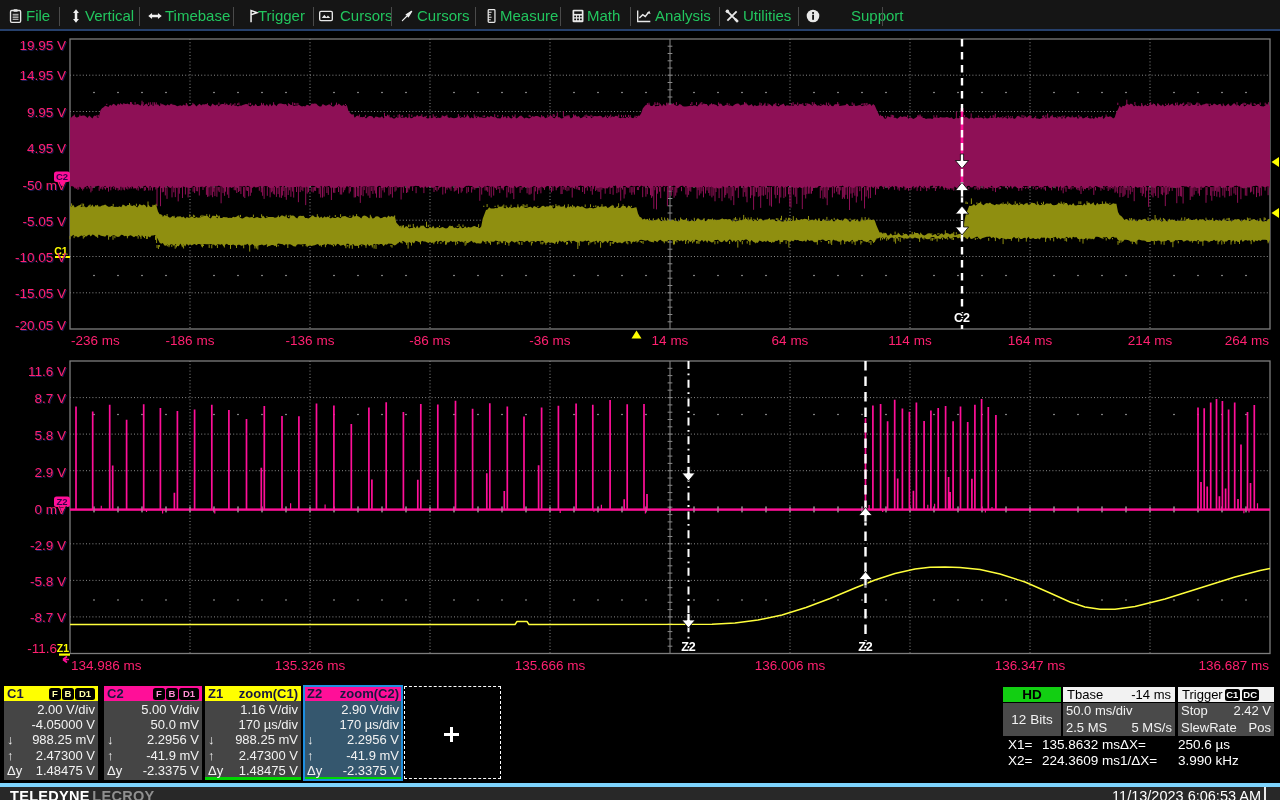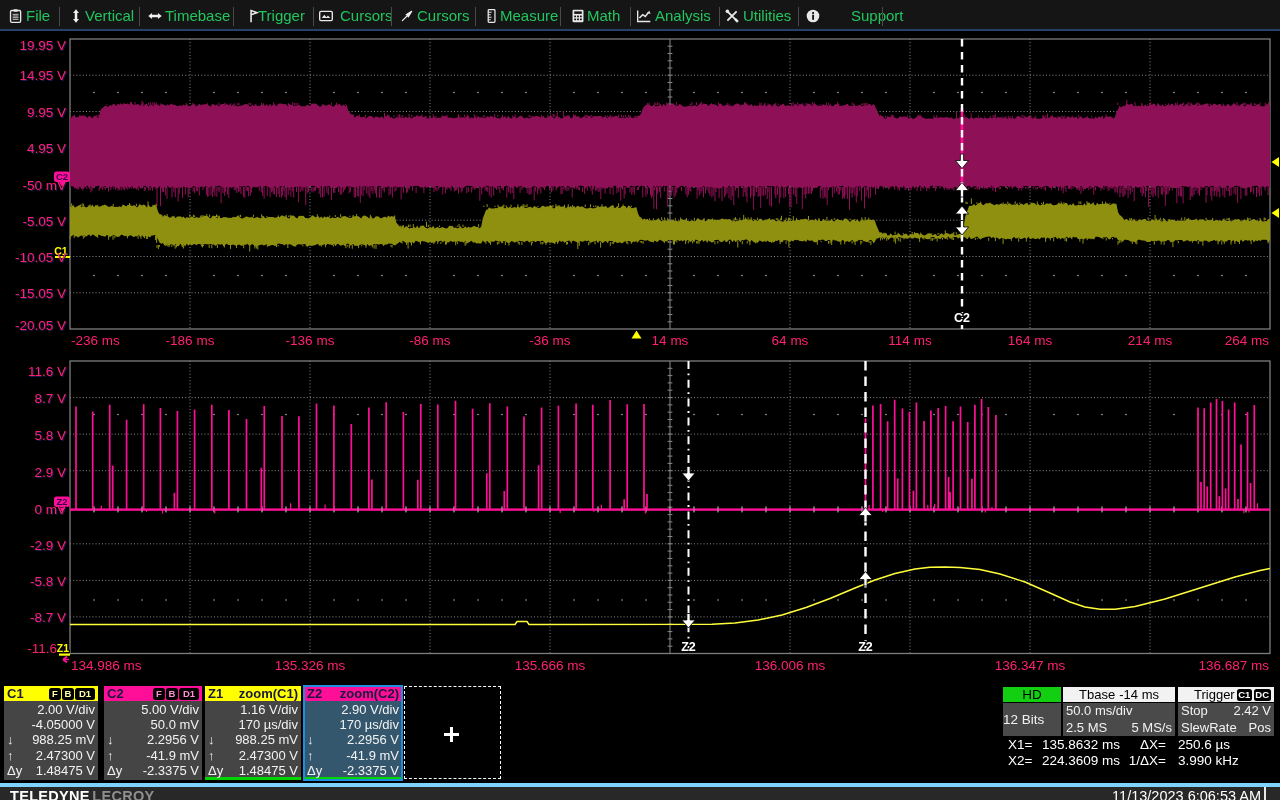--- a/index.html
+++ b/index.html
@@ -15,32 +15,32 @@
 .zt{font-weight:bold;color:#181840;font-size:13px}
 .dbody{padding:1px 3px 0 3px}
 .drow{height:15.2px;line-height:15.2px;color:#f2f2f2;font-size:13px;position:relative;white-space:nowrap}
 .dpre{position:absolute;left:0}
 .dval{position:absolute;right:0}
 .addbox{position:absolute;left:404px;top:686px;width:97px;height:93px;border:1.5px dashed #fff}
 .plus{position:absolute;left:39px;top:40px}
 .ph{position:absolute;left:0;top:6px;width:15px;height:2.5px;background:#fff}
 .pv{position:absolute;left:6.2px;top:0;width:2.5px;height:15px;background:#fff}
 .hdbox{position:absolute;left:1003px;top:687px;width:58px}
-.hdhdr{height:15px;line-height:15px;background:#12cf12;color:#000;font-weight:normal;font-size:13.5px;text-align:center}
-.hdbody{height:33px;line-height:33px;background:#4a4a4a;color:#f2f2f2;font-size:13.5px;text-align:left;margin-top:1px}
+.hdhdr{height:15px;line-height:15px;background:#12cf12;color:#000;font-weight:bold;font-size:13.5px;text-align:center}
+.hdbody{height:33px;line-height:33px;background:#4a4a4a;color:#f2f2f2;font-size:13.5px;text-align:center;margin-top:1px}
 .tbox{position:absolute;top:687px}
-.thdr{height:15px;line-height:15px;background:#f2f2f2;color:#000;font-size:13px;padding:0 16px;white-space:nowrap}
+.thdr{height:15px;line-height:15px;background:#f2f2f2;color:#000;font-size:13px;padding:0 4px;white-space:nowrap}
 .tic{display:inline-block;background:#000;color:#fff;height:12px;line-height:12px;padding:0 1.5px;margin-left:2px;margin-top:1.5px;text-align:center;font-size:9.5px;border-radius:2.5px;vertical-align:top;font-weight:bold}
 .tbody{background:#4a4a4a;color:#f2f2f2;font-size:13px;padding:0 3px;height:33px;margin-top:1px}
 .tr1{height:16.5px;line-height:16.5px}
 .tr2{height:16.5px;line-height:16.5px}
 .xread{position:absolute;left:1008px;width:220px;height:16px;color:#fff;font-size:13.5px;white-space:nowrap}
 .xl{position:absolute;left:0}
 .xv{position:absolute;left:34px}
-.xd{position:absolute;left:112px;width:46px;text-align:right}
+.xd{position:absolute;left:112px;width:46px;text-align:left}
 .xe{position:absolute;left:170px}
 .botbar{position:absolute;left:0;top:783px;width:1280px;height:17px;background:#282828;border-top:4px solid #7dd3fc}
 .tld{position:absolute;left:10px;top:1px;font-size:14.5px;font-weight:bold;color:#fff;letter-spacing:0.3px}
 .lcy{position:absolute;left:88px;top:1px;font-size:14.5px;font-weight:bold;color:#8f8f8f;letter-spacing:0.3px}
 .date{position:absolute;right:19px;top:1px;font-size:14.5px;color:#fff}
 .dsep{position:absolute;right:14px;top:0;width:2px;height:17px;background:#e8e8e8}
 </style></head>
 <body>
 <div class="menubar">
     <svg style="position:absolute;left:8px;top:8px" width="16" height="16" viewBox="0 0 19 19">

